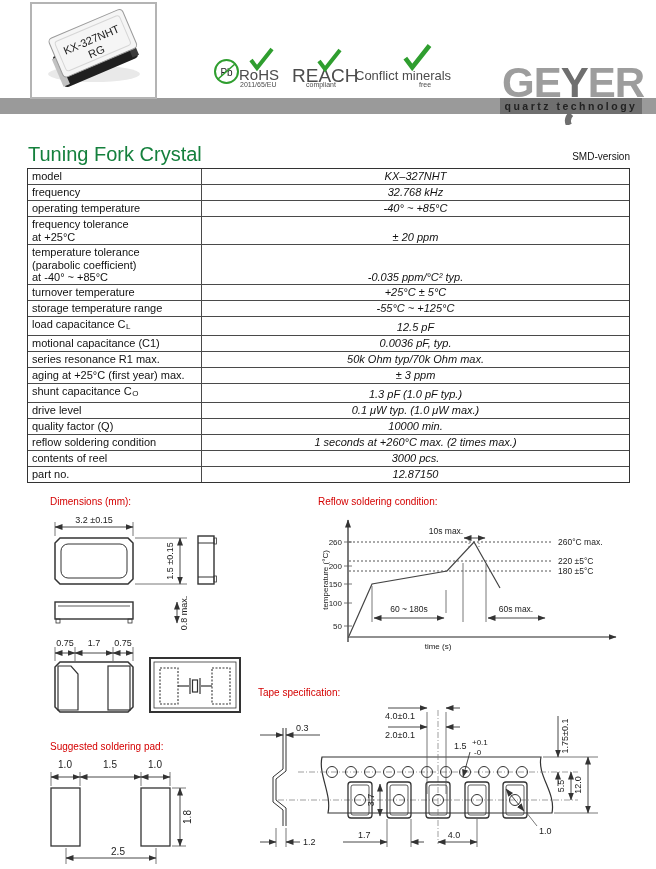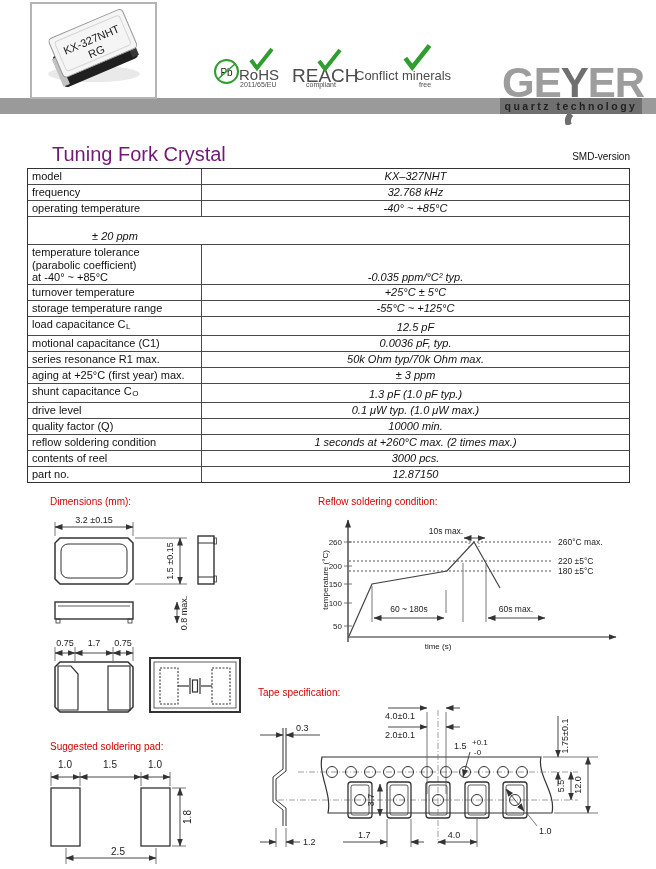--- a/index.html
+++ b/index.html
@@ -6,21 +6,21 @@
   #page{position:relative;width:656px;height:869px;background:#fff;overflow:hidden;
         font-family:"Liberation Sans","DejaVu Sans",sans-serif;color:#111;}
   .abs{position:absolute;}
   
   #graybar{left:0;top:98px;width:656px;height:16px;background:#9a9a9a;}
   #prodbox{left:30px;top:2px;width:123px;height:93px;background:#fff;border:2px solid #b4b4b4;}
   .cert{color:#4c4c4c;}
   .cert .t{font-weight:normal;}
   .cert .s{font-size:7px;text-align:center;color:#4c4c4c;}
   
-  #maintitle{left:28px;top:143px;font-size:20px;color:#701a75;letter-spacing:0px;margin-left:24px;}
+  #maintitle{left:28px;top:143px;font-size:20px;color:#15803d;letter-spacing:0px;}
   #smdver{right:26px;top:151px;font-size:10px;}
   
   #spec{left:27px;top:168px;width:601px;border:1.5px solid #333;}
   .tr{display:grid;grid-template-columns:174px 1fr;border-bottom:1px solid #4a4a4a;}
   .tr:last-child{border-bottom:none;}
   .tc-l{border-right:1px solid #4a4a4a;padding:1px 4px 1px 4px;font-size:11px;
         line-height:1.15;white-space:pre-line;display:flex;align-items:flex-start;}
   .tc-v{display:flex;align-items:flex-end;justify-content:center;font-size:11px;
         padding-bottom:1px;line-height:1.15;font-style:italic;}
   .h15{height:15px;} .h18{height:18px;} .h27{height:27px;} .h39{height:39px;}
@@ -111,20 +111,22 @@
       </div>
     <div class="tr h15">
         <div class="tc-l"><span>frequency</span></div>
         <div class="tc-v">32.768 kHz</div>
       </div>
     <div class="tr h15">
         <div class="tc-l"><span>operating temperature</span></div>
         <div class="tc-v">-40° ~ +85°C</div>
       </div>
     <div class="tr h27">
+        <div class="tc-l"><span>frequency tolerance
+at +25°C</span></div>
         <div class="tc-v">± 20 ppm</div>
       </div>
     <div class="tr h39">
         <div class="tc-l"><span>temperature tolerance
 (parabolic coefficient)
 at -40° ~ +85°C</span></div>
         <div class="tc-v">-0.035 ppm/°C² typ.</div>
       </div>
     <div class="tr h15">
         <div class="tc-l"><span>turnover temperature</span></div>

